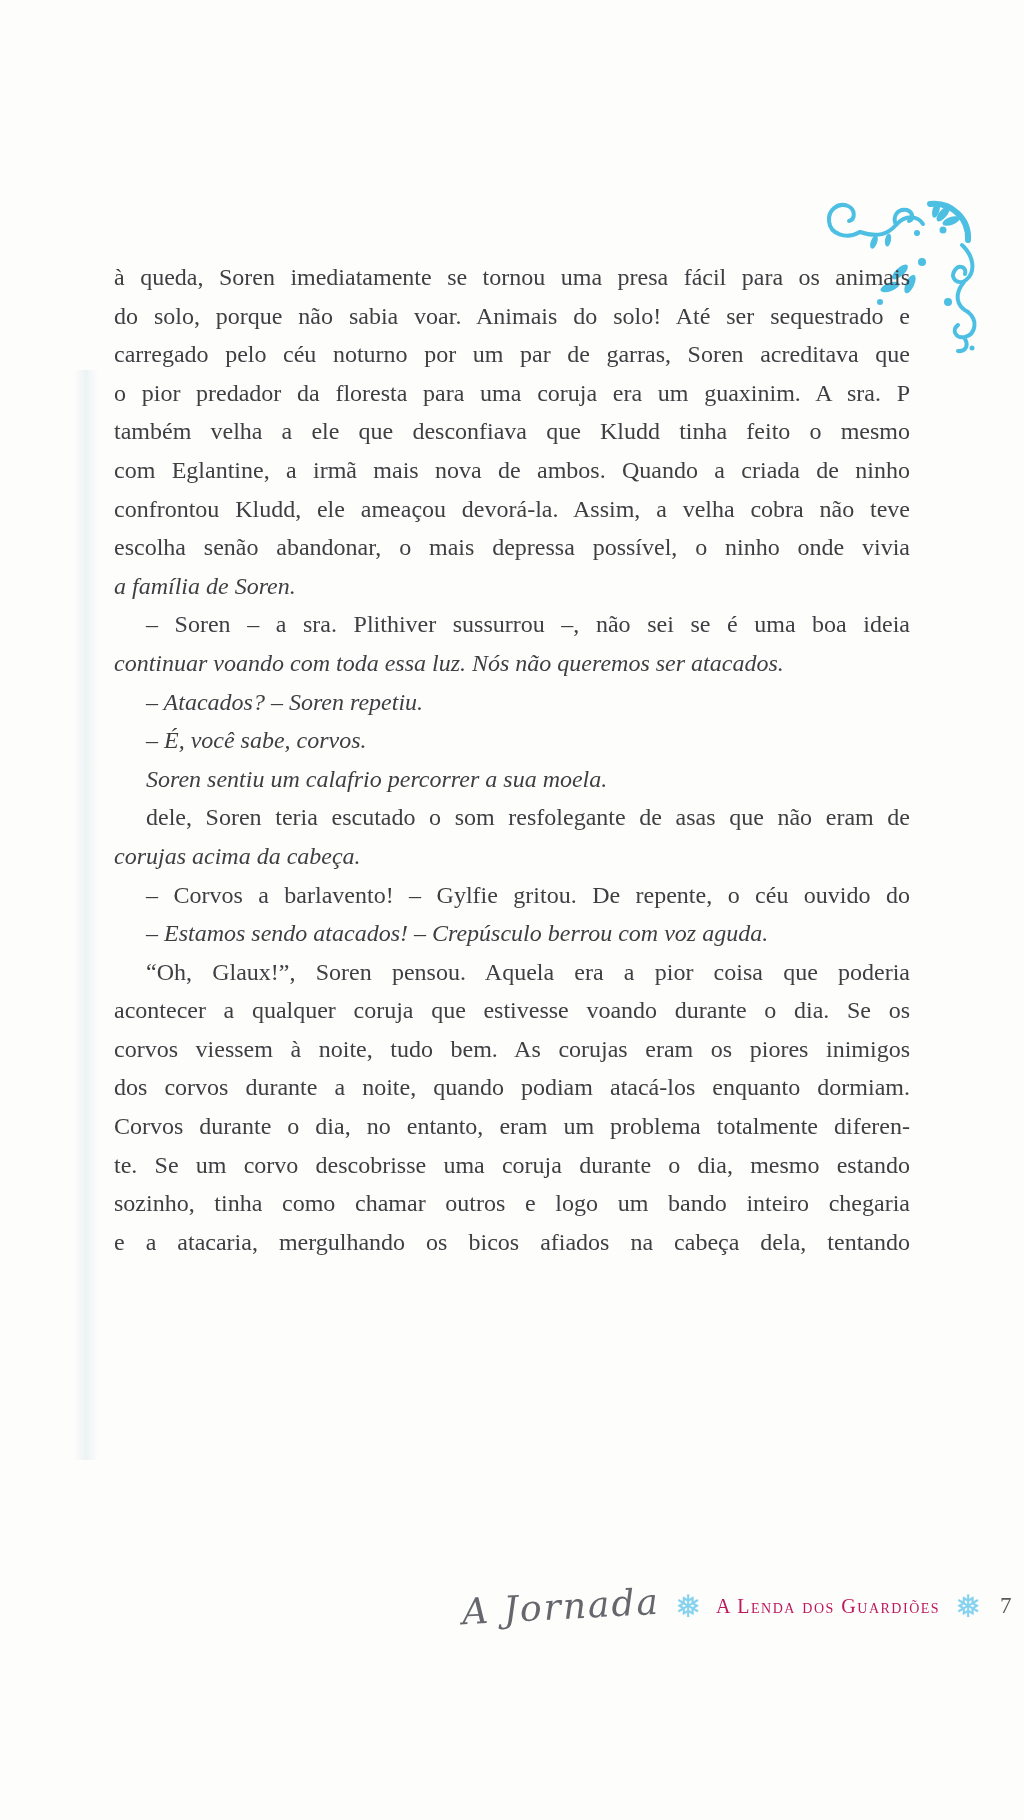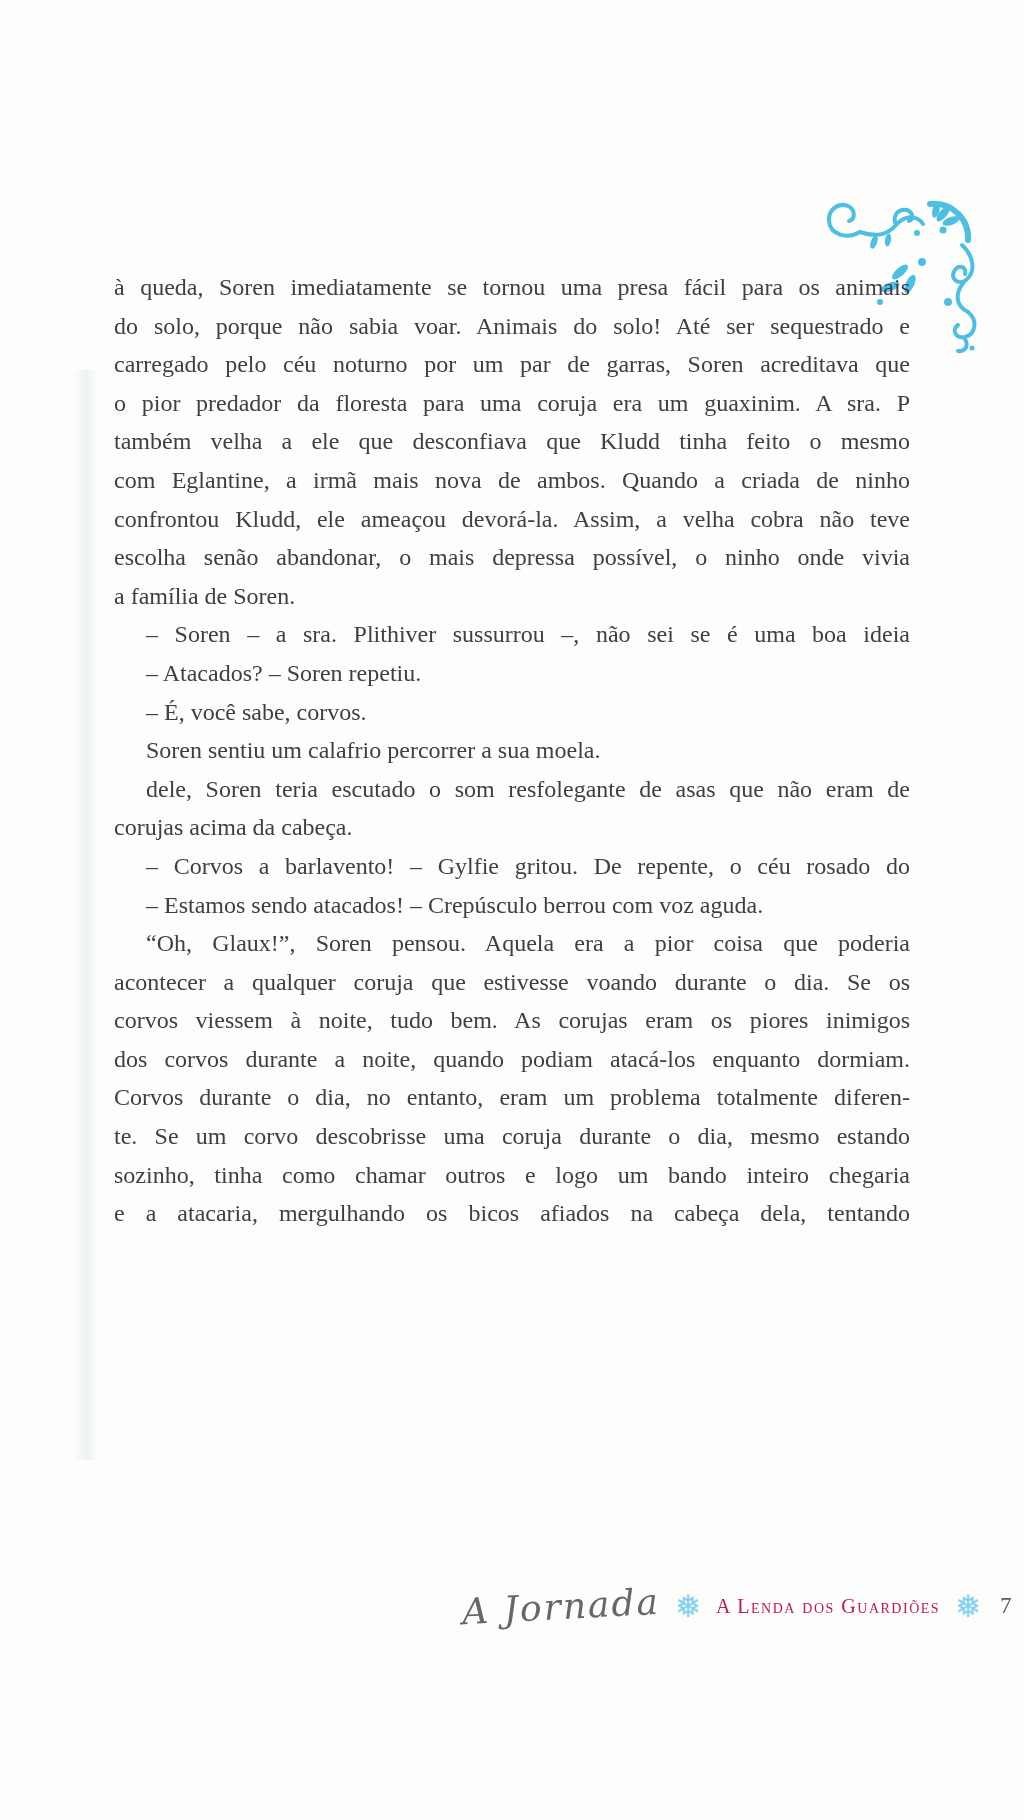--- a/index.html
+++ b/index.html
@@ -15,30 +15,30 @@
   .scan-shade {
     position:absolute; left:74px; top:370px; width:24px; height:1090px;
     background:linear-gradient(to right, rgba(170,200,215,0), rgba(170,200,215,0.20), rgba(170,200,215,0));
     pointer-events:none;
   }
   .corner-flourish {
     position:absolute; left:822px; top:190px; width:170px; height:165px;
     color:var(--accent, #4cbfe3);
   }
   .text-column {
-    position:absolute; left:114px; top:268px; width:796px;
+    position:absolute; left:114px; top:258px; width:796px;
     color:var(--ink, #3f3e43);
     font-size:24px;
   }
   .line {
     height:38.6px; line-height:38.6px;
     text-align:justify; text-align-last:justify;
     overflow:visible;
   }
-  .line.last { text-align-last:left; }
+  .line.last { text-align-last:left;font-style:italic; }
   .para.indent .line:first-child { text-indent:32px; }
   .footer {
     position:absolute; left:462px; top:1578px; height:56px;
     display:flex; align-items:center; gap:15px;
     color:var(--muted, #5b5c60);
   }
   .chapter-script {
     font-family:"DejaVu Serif", serif;
     font-style:italic;
     font-size:36px;
@@ -117,36 +117,37 @@
         <div class="line">carregado pelo céu noturno por um par de garras, Soren acreditava que</div>
         <div class="line">o pior predador da floresta para uma coruja era um guaxinim. A sra. P</div>
         <div class="line">também velha a ele que desconfiava que Kludd tinha feito o mesmo</div>
         <div class="line">com Eglantine, a irmã mais nova de ambos. Quando a criada de ninho</div>
         <div class="line">confrontou Kludd, ele ameaçou devorá-la. Assim, a velha cobra não teve</div>
         <div class="line">escolha senão abandonar, o mais depressa possível, o ninho onde vivia</div>
         <div class="line last">a família de Soren.</div>
       </div>
       <div class="para indent">
         <div class="line">– Soren – a sra. Plithiver sussurrou –, não sei se é uma boa ideia</div>
+        <div class="line last">continuar voando com toda essa luz. Nós não queremos ser atacados.</div>
       </div>
       <div class="para indent">
         <div class="line last">– Atacados? – Soren repetiu.</div>
       </div>
       <div class="para indent">
         <div class="line last">– É, você sabe, corvos.</div>
       </div>
       <div class="para indent">
         <div class="line last">Soren sentiu um calafrio percorrer a sua moela.</div>
       </div>
       <div class="para indent">
         <div class="line">dele, Soren teria escutado o som resfolegante de asas que não eram de</div>
         <div class="line last">corujas acima da cabeça.</div>
       </div>
       <div class="para indent">
-        <div class="line">– Corvos a barlavento! – Gylfie gritou. De repente, o céu rosado do</div>
+        <div class="line">– Corvos a barlavento! – Gylfie gritou. De repente, o céu ouvido do</div>
       </div>
       <div class="para indent">
         <div class="line last">– Estamos sendo atacados! – Crepúsculo berrou com voz aguda.</div>
       </div>
       <div class="para indent">
         <div class="line">“Oh, Glaux!”, Soren pensou. Aquela era a pior coisa que poderia</div>
         <div class="line">acontecer a qualquer coruja que estivesse voando durante o dia. Se os</div>
         <div class="line">corvos viessem à noite, tudo bem. As corujas eram os piores inimigos</div>
         <div class="line">dos corvos durante a noite, quando podiam atacá-los enquanto dormiam.</div>
         <div class="line">Corvos durante o dia, no entanto, eram um problema totalmente diferen-</div>

